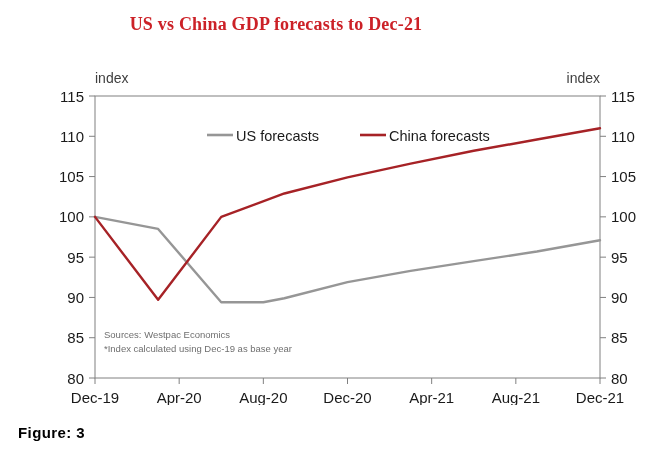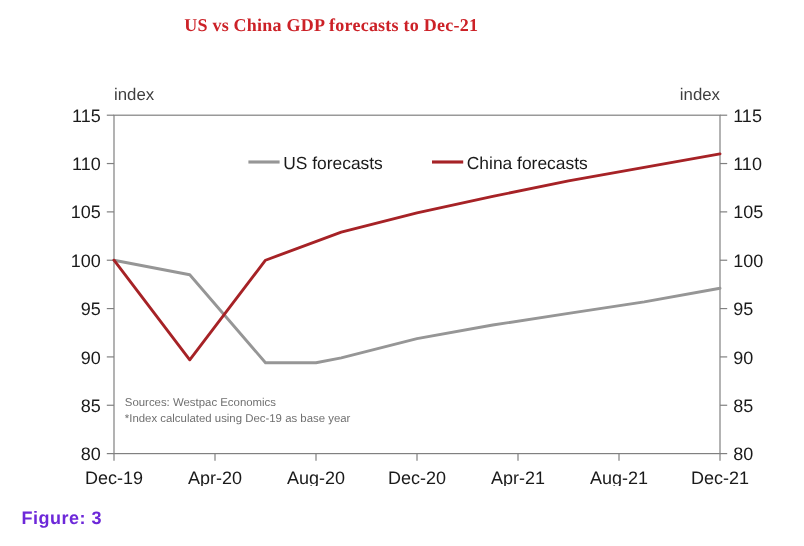--- a/index.html
+++ b/index.html
@@ -16,33 +16,33 @@
     position: relative;
   }
   #chart-title {
     position: absolute;
     left: 0;
     top: 14px;
     width: 552px;
     text-align: center;
     font-family: "Liberation Serif", serif;
     font-weight: bold;
-    font-size: 15px;
+    font-size: 18px;
     color: #cc2127;
     letter-spacing: 0.2px;
     white-space: nowrap;
   }
   #figure-caption {
     position: absolute;
     left: 18px;
     top: 424px;
     font-family: "Liberation Sans", sans-serif;
     font-weight: bold;
     font-size: 15px;
-    color: #6d28d9;
+    color: #000000;
     letter-spacing: 0.4px;
   }
   #plot-wrap {
     position: absolute;
     left: 0;
     top: 55px;
     width: 632px;
     height: 350px;
   }
   svg { display: block; }

